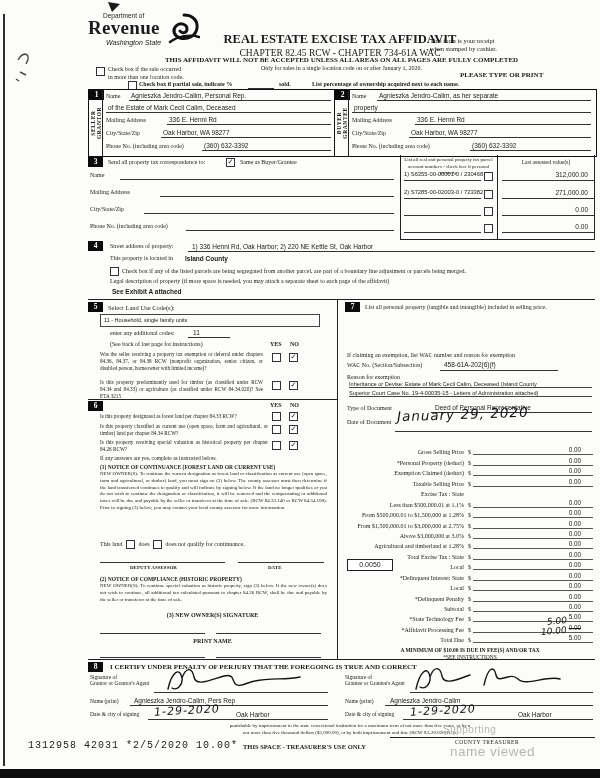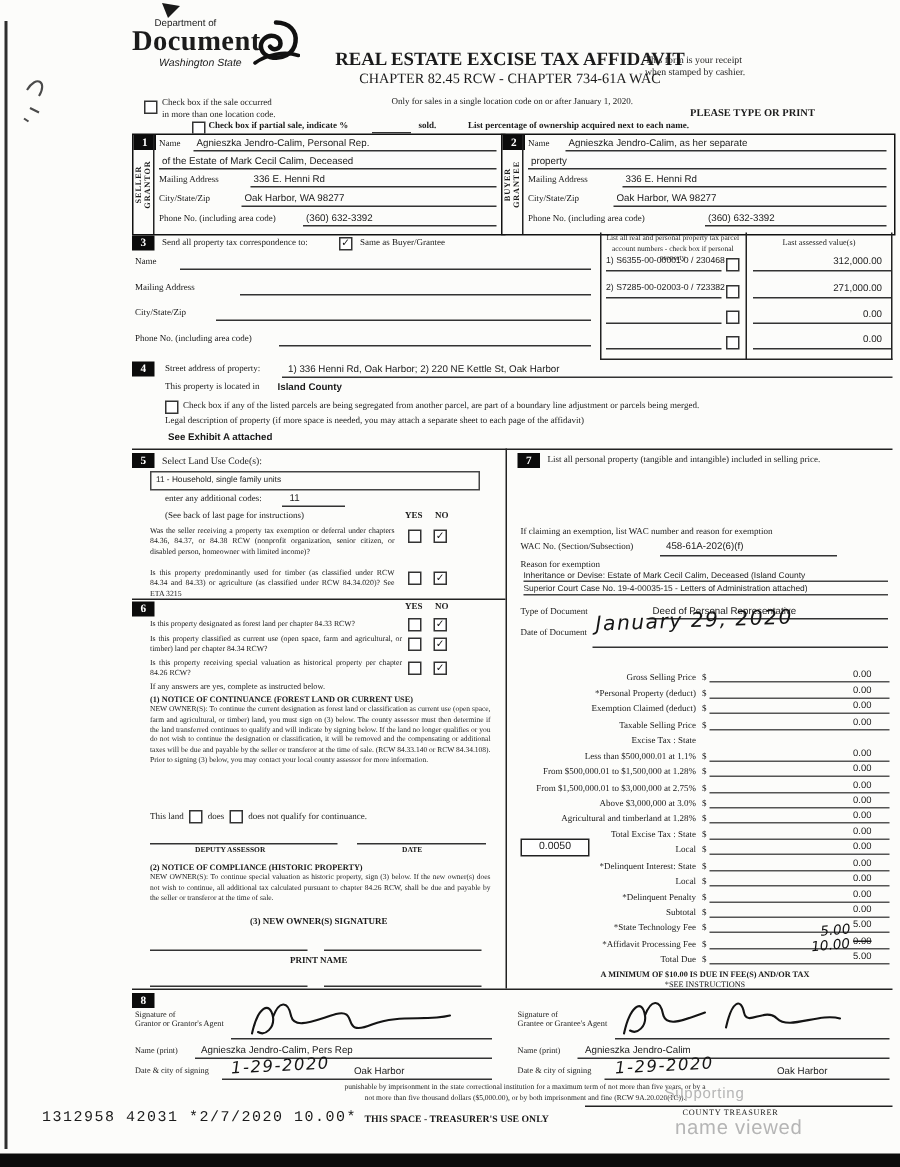--- a/index.html
+++ b/index.html
@@ -48,36 +48,37 @@
   <div class="abs" style="left:0;top:769px;width:600px;height:9px;background:#0c0c0c;"></div>
   <svg class="abs" style="left:10px;top:46px;" width="42" height="42" viewBox="0 0 42 42">
     <path d="M8 14 C14 4, 22 8, 16 18 M10 26 l6 3 M6 33 l3 2" stroke="#4a4a4a" stroke-width="1.4" fill="none"></path>
   </svg>
   <svg class="abs" style="left:106px;top:0;" width="26" height="16" viewBox="0 0 26 16">
     <path d="M2 2 L14 4 L6 12 Z" fill="#1a1a1a"></path>
   </svg>
 
   <div class="abs" style="left:88px;top:12px;width:110px;">
     <div class="sans" style="font-size:6.5px;margin-left:15px;">Department of</div>
-    <div class="b" style="font-size:19px;margin-top:-2px;letter-spacing:.3px;">Document</div>
+    <div class="b" style="font-size:19px;margin-top:-2px;letter-spacing:.3px;">Revenue</div>
     <div class="sans" style="font-size:7px;font-style:italic;margin-left:18px;">Washington State</div>
   </div>
   <svg class="abs" style="left:168px;top:12px;" width="32" height="34" viewBox="0 0 32 34">
     <path d="M16 3 C25 3, 30 9, 29 16 C28 24, 20 28, 12 26 C6 24, 4 18, 8 14 C12 10, 19 12, 19 17 C19 21, 14 22, 12 19" stroke="#111" stroke-width="3" fill="none" stroke-linecap="round"></path>
     <path d="M2 30 C10 24, 22 22, 31 25" stroke="#111" stroke-width="2.4" fill="none" stroke-linecap="round"></path>
   </svg>
 
   <div class="abs ctr" style="left:195px;top:32px;width:290px;">
     <div class="b" style="font-size:12.5px;">REAL ESTATE EXCISE TAX AFFIDAVIT</div>
     <div style="font-size:9.5px;margin-top:1px;">CHAPTER 82.45 RCW - CHAPTER 734-61A WAC</div>
   </div>
   <div class="abs t65" style="left:430px;top:37px;width:100px;">
     <div>This form is your receipt</div>
     <div>when stamped by cashier.</div>
   </div>
+  <div class="abs ctr b t7" style="left:88px;top:56px;width:507px;">THIS AFFIDAVIT WILL NOT BE ACCEPTED UNLESS ALL AREAS ON ALL PAGES ARE FULLY COMPLETED</div>
   <div class="abs ctr t6" style="left:88px;top:64.5px;width:507px;">Only for sales in a single location code on or after January 1, 2020.</div>
 
   <span class="cb" style="left:96px;top:67px;"></span>
   <div class="abs t6" style="left:108px;top:66px;width:120px;">
     <div>Check box if the sale occurred</div>
     <div>in more than one location code.</div>
   </div>
   <div class="abs b t7" style="left:460px;top:71px;">PLEASE TYPE OR PRINT</div>
 
   <span class="cb" style="left:128px;top:81px;"></span>
@@ -363,20 +364,21 @@
           <span class="mv"><span class="handamt">10.00</span><span>5.00</span></span>
         </div>
     </div>
 
     <div class="abs ctr b t55" style="left:0;top:347px;width:250px;">A MINIMUM OF $10.00 IS DUE IN FEE(S) AND/OR TAX</div>
     <div class="abs ctr t55" style="left:0;top:354px;width:250px;">*SEE INSTRUCTIONS</div>
   </div>
 
   <div class="abs" style="left:88px;top:661px;width:507px;height:60px;">
     <div class="badge" style="left:0;top:1px;">8</div>
+    <div class="abs b t7" style="left:22px;top:2px;">I CERTIFY UNDER PENALTY OF PERJURY THAT THE FOREGOING IS TRUE AND CORRECT</div>
 
     <div class="abs t55" style="left:2px;top:13px;">Signature of</div>
     <div class="abs t55" style="left:2px;top:19px;">Grantor or Grantor's Agent</div>
     <svg class="abs" style="left:68px;top:4px;" width="150" height="30" viewBox="0 0 150 30">
       <path d="M12 24 C16 6, 24 2, 26 13 C27 20, 21 26, 16 23 M26 13 C30 2, 36 2, 38 12 C40 22, 54 15, 68 11 C84 7, 70 27, 92 18 C110 11, 128 16, 144 12" stroke="#141414" stroke-width="1.4" fill="none" stroke-linecap="round"></path>
     </svg>
     <div class="bl" style="left:66px;top:31px;width:174px;"></div>
     <div class="abs t55" style="left:2px;top:37px;">Name (print)</div>
     <div class="fltxt" style="left:46px;top:36px;">Agnieszka Jendro-Calim, Pers Rep</div>
     <div class="bl" style="left:42px;top:44px;width:198px;"></div>
@@ -399,19 +401,19 @@
     <div class="fltxt" style="left:430px;top:50px;">Oak Harbor</div>
     <div class="bl" style="left:315px;top:58px;width:190px;"></div>
   </div>
 
   <div class="abs ctr t5" style="left:120px;top:723px;width:460px;">punishable by imprisonment in the state correctional institution for a maximum term of not more than five years, or by a</div>
   <div class="abs ctr t5" style="left:120px;top:729.5px;width:460px;">not more than five thousand dollars ($5,000.00), or by both imprisonment and fine (RCW 9A.20.020(1C)).</div>
 
   <div class="hr" style="left:390px;top:737px;width:205px;"></div>
   <div class="abs t55" style="left:455px;top:739px;letter-spacing:.5px;">COUNTY TREASURER</div>
 
-  <div class="abs mono" style="left:28px;top:740px;font-size:10px;letter-spacing:1px;">1312958 42031 *2/7/2020 10.00*</div>
+  <div class="abs mono" style="left:28px;top:740px;font-size:10px;letter-spacing:1px;">1312958 42031 *2/5/2020 10.00*</div>
   <div class="abs b t65" style="left:243px;top:743px;">THIS SPACE - TREASURER'S USE ONLY</div>
 
   <div class="abs gray-note" style="left:443px;top:724px;font-size:10px;">Supporting</div>
   <div class="abs gray-note" style="left:450px;top:744px;font-size:13.5px;">name viewed</div>
 
 </div>
 
 </body></html>

